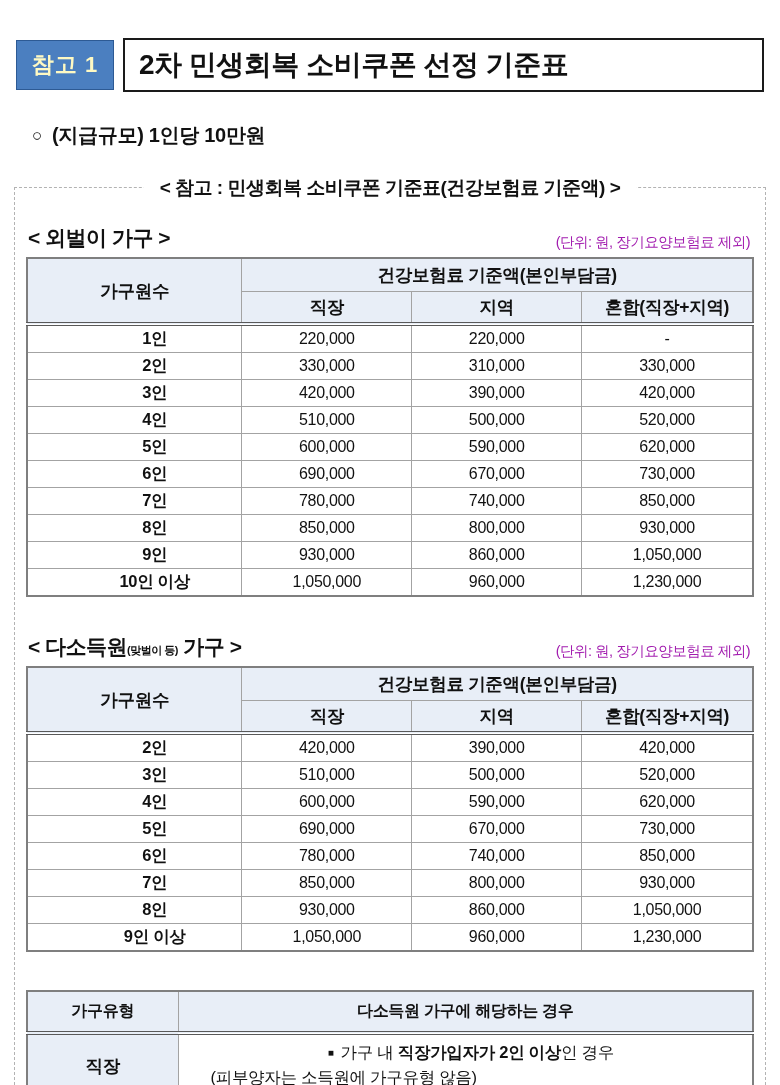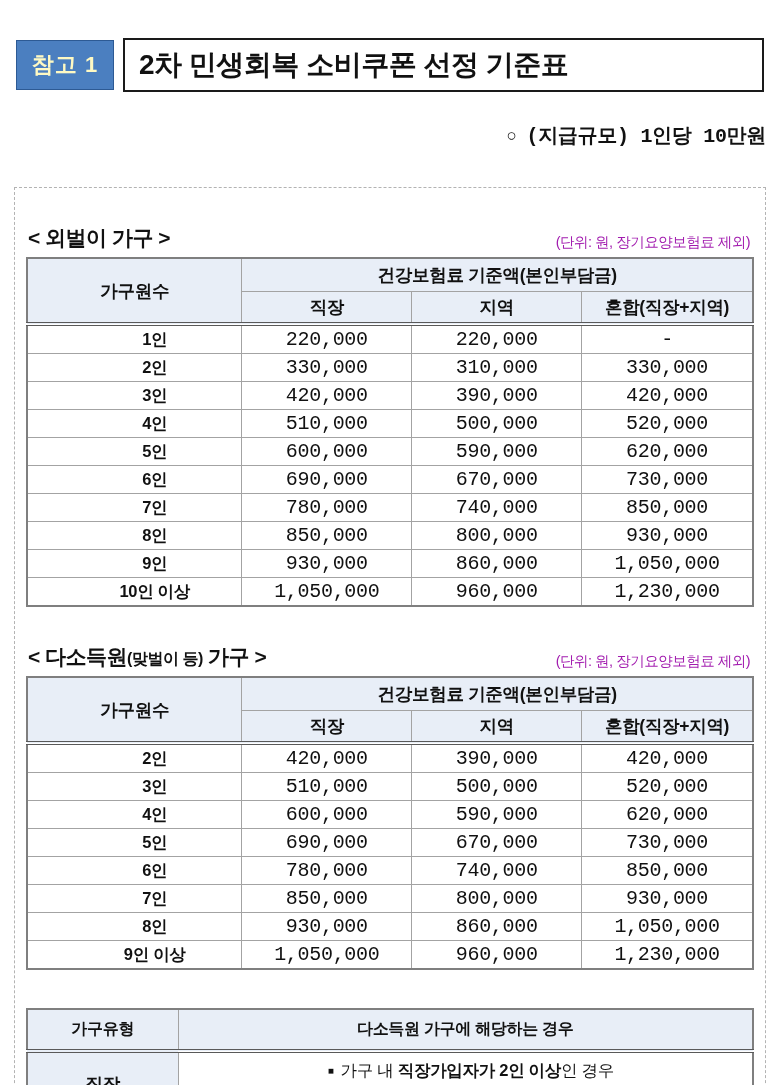--- a/index.html
+++ b/index.html
@@ -8,22 +8,22 @@
 
   
   .doc-header{display:flex;align-items:stretch;gap:9px;margin:0 2px;}
   .badge{background:var(--badge-bg,#4b7fc0);border:1px solid var(--badge-border,#2d5a94);
          color:#fef9c3;font-weight:700;font-size:22px;width:96px;margin:2px 0;
          display:flex;align-items:center;justify-content:center;letter-spacing:1px;}
   .title-box{flex:1;border:2px solid #1a1a1a;display:flex;align-items:center;
              padding:6px 14px;font-size:28px;font-weight:700;letter-spacing:-.5px;}
 
   
-  .scale-line{margin:30px 0 12px 18px;font-family:Liberation Mono, monospace;
-              font-size:20px;font-weight:700;letter-spacing:-.3px;text-align:right;}
+  .scale-line{margin:30px 0 12px 18px;font-family:Liberation Sans, sans-serif;
+              font-size:20px;font-weight:700;letter-spacing:-.3px;}
   .scale-line .circle{font-weight:400;font-size:17px;margin-right:10px;vertical-align:1px;}
 
   
   .ref-box{position:relative;margin-top:38px;border:1px dashed var(--dash,#b3b3b3);
            padding:30px 11px 10px 11px;}
   .ref-box-title{position:absolute;top:-13px;left:50%;transform:translateX(-50%);
                  background:#fff;padding:0 16px;font-size:19px;font-weight:700;
                  letter-spacing:-.5px;white-space:nowrap;}
 
   
@@ -36,56 +36,57 @@
   
   table{width:100%;border-collapse:collapse;table-layout:fixed;}
   .criteria-table{border:2px solid var(--outer,#7f7f7f);}
   .criteria-table th,.criteria-table td{border:1px solid var(--inner,#a3a3a3);
       text-align:center;padding:2px 4px;letter-spacing:-.3px;}
   .criteria-table thead th{background:var(--head-bg,#e8eef7);font-size:17.5px;font-weight:700;}
   .criteria-table thead tr:first-child th{padding:4px;}
   .criteria-table thead tr:last-child th{border-bottom:4px double var(--rule,#595959);padding:3px;}
   .criteria-table thead th[rowspan]{border-bottom:4px double var(--rule,#595959);}
   .criteria-table tbody th{font-size:16.5px;font-weight:700;background:#fff;padding-left:44px;}
-  .criteria-table tbody td{font-size:20px;font-family:Liberation Mono, monospace;}
+  .criteria-table tbody td{font-size:16px;}
 
   
   .type-table{border:2px solid var(--outer,#7f7f7f);margin-top:38px;}
   .type-table th,.type-table td{border:1px solid var(--inner,#a3a3a3);letter-spacing:-.3px;}
   .type-table thead th{background:var(--head-bg,#e8eef7);font-size:16px;font-weight:700;
       padding:9px;border-bottom:4px double var(--rule,#595959);}
   .type-table tbody th{background:var(--head-bg,#e8eef7);font-size:17.5px;font-weight:700;
       text-align:center;vertical-align:middle;padding:4px;}
   .type-table tbody td{background:#fff;text-align:left;font-size:16.5px;
       padding:5px 8px 7px 12px;line-height:1.5;}
   .type-table .line{padding-left:20px;}
   .type-table .line.bulleted{text-indent:-20px;text-align:center;}
   .type-table .bullet{display:inline-block;width:20px;text-indent:0;font-size:10px;
       vertical-align:2px;}
   .seg-b{font-weight:700;}
-  .seg-s{font-size:16px;text-align:center;}
+  .seg-s{font-size:11px;text-align:center;}
 </style>
 </head>
 <body>
 
 <div class="page">
 
   <div class="doc-header">
     <div class="badge">참고 1</div>
     <div class="title-box">
       <span>2차 민생회복 소비쿠폰 선정 기준표</span>
     </div>
   </div>
 
   <div class="scale-line">
     <span class="circle">○</span><span>(지급규모)</span>
     <span>1인당 10만원</span>
   </div>
 
   <div class="ref-box">
+    <div class="ref-box-title">&lt; 참고 : 민생회복 소비쿠폰 기준표(건강보험료 기준액) &gt;</div>
 
     <div class="section-head">
       <div class="section-title"><span>&lt; 외벌이 가구 &gt;</span></div>
       <div class="unit-note">(단위: 원, 장기요양보험료 제외)</div>
     </div>
     <table class="criteria-table">
       <colgroup>
           <col style="width:29.6%">
           <col style="width:23.4%">
           <col style="width:23.4%">

